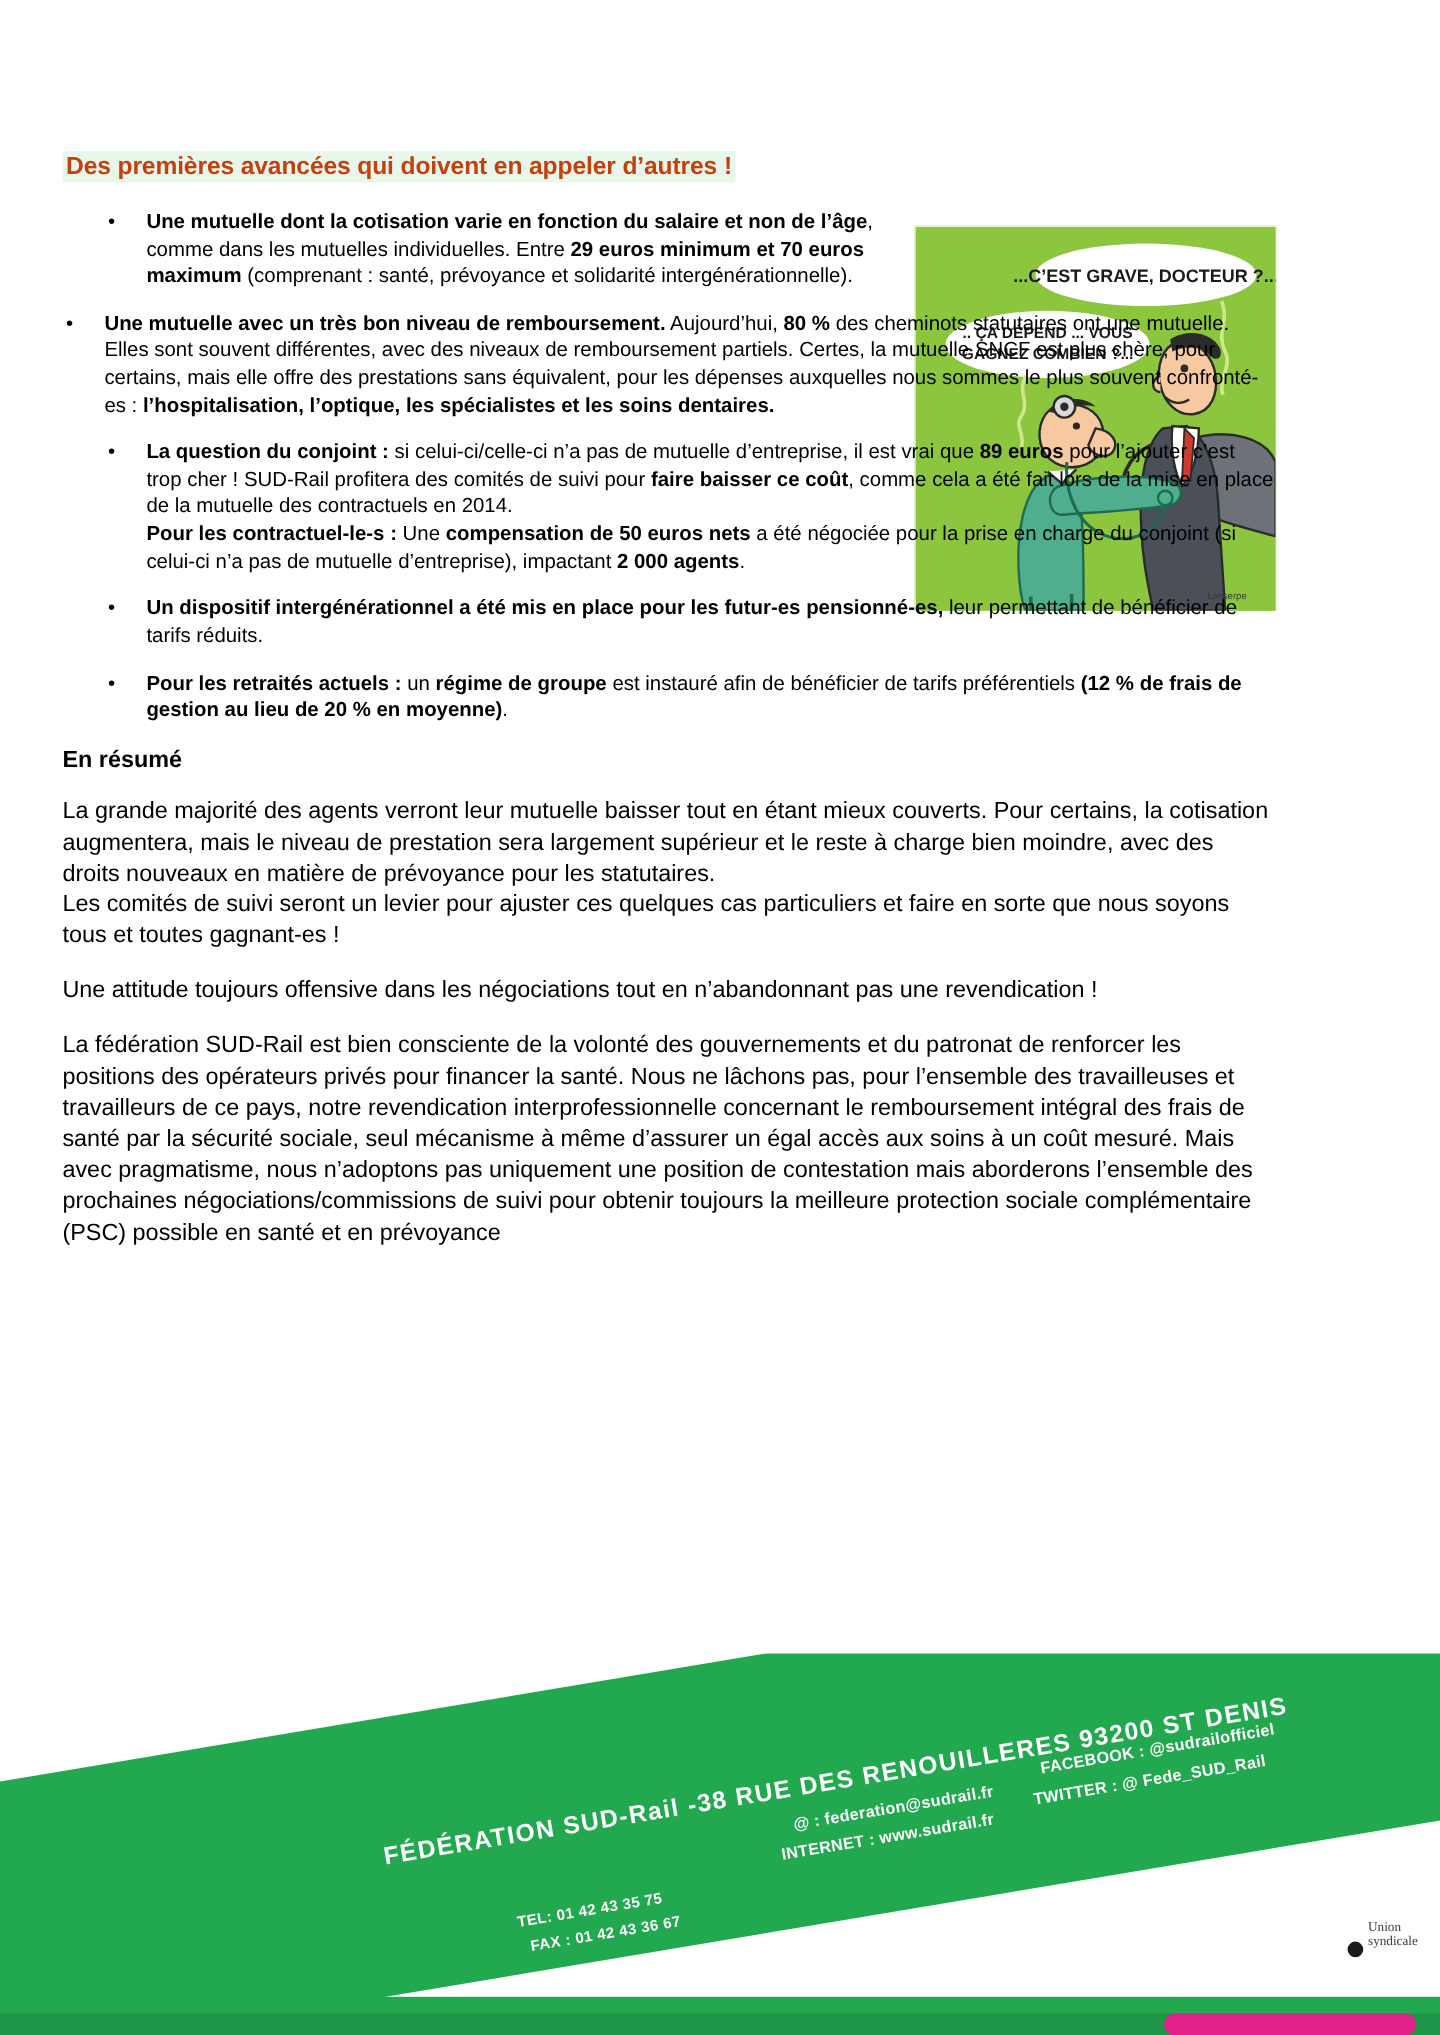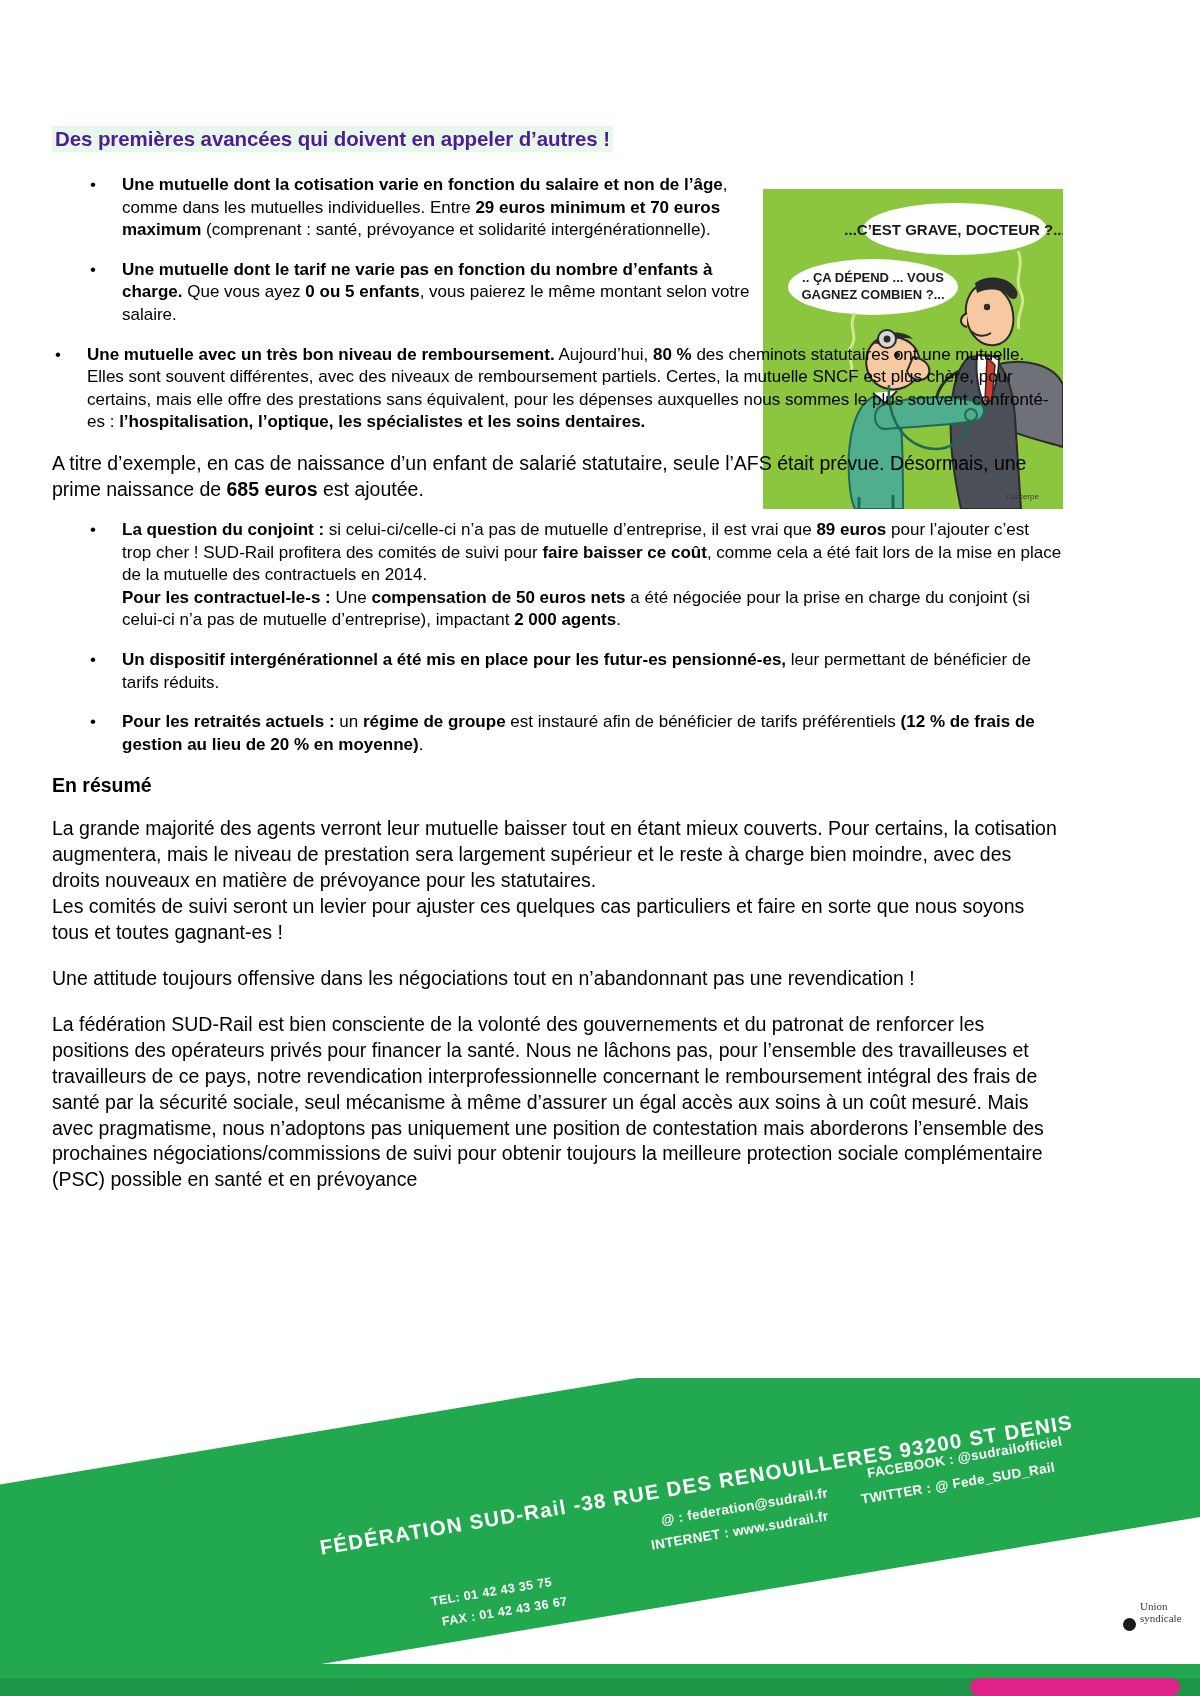--- a/index.html
+++ b/index.html
@@ -24,21 +24,21 @@
   #content {
     position: absolute;
     left: 52px;
     top: 126px;
     width: 1010px;
   }
 
   .section-heading {
     font-size: 20.5px;
     font-weight: bold;
-    color: #4c1d95;
+    color: #c2410c;
     background: #e8f7ec;
     display: inline-block;
     padding: 1px 3px;
     letter-spacing: -0.1px;
     margin-bottom: 22px;
   }
 
   
   ul.bullets {
     list-style: none;
@@ -317,30 +317,26 @@
   <div id="content">
 
     <div class="section-heading">Des premières avancées qui doivent en appeler d’autres !</div>
 
     <ul class="bullets">
 
       <li class="bullet ind-deep narrow">
         <b>Une mutuelle dont la cotisation varie en fonction du salaire et non de l’âge</b><span>, comme dans les mutuelles individuelles. Entre </span><b>29 euros minimum et 70 euros maximum</b><span> (comprenant : santé, prévoyance et solidarité intergénérationnelle).</span>
       </li>
 
-      <li class="bullet ind-deep narrow2">
-        <b>Une mutuelle dont le tarif ne varie pas en fonction du nombre d’enfants à charge.</b><span> Que vous ayez </span><b>0 ou 5 enfants</b><span>, vous paierez le même montant selon votre salaire.</span>
-      </li>
 
       <li class="bullet ind-shallow">
         <b>Une mutuelle avec un très bon niveau de remboursement.</b><span> Aujourd’hui, </span><b>80 %</b><span> des cheminots statutaires ont une mutuelle. Elles sont souvent différentes, avec des niveaux de remboursement partiels. Certes, la mutuelle SNCF est plus chère, pour certains, mais elle offre des prestations sans équivalent, pour les dépenses auxquelles nous sommes le plus souvent confronté-es : </span><b>l’hospitalisation, l’optique, les spécialistes et les soins dentaires.</b>
       </li>
     </ul>
 
-    <p class="para"><span>A titre d’exemple, en cas de naissance d’un enfant de salarié statutaire, seule l’AFS était prévue. Désormais, une prime naissance de </span><b>685 euros</b><span> est ajoutée.</span></p>
 
     <ul class="bullets">
 
       <li class="bullet ind-q">
         <b>La question du conjoint :</b><span> si celui-ci/celle-ci n’a pas de mutuelle d’entreprise, il est vrai que </span><b>89 euros</b><span> pour l’ajouter c’est trop cher ! SUD-Rail profitera des comités de suivi pour </span><b>faire baisser ce coût</b><span>, comme cela a été fait lors de la mise en place de la mutuelle des contractuels en 2014.</span><br>
         <b>Pour les contractuel-le-s :</b><span> Une </span><b>compensation de 50 euros nets</b><span> a été négociée pour la prise en charge du conjoint (si celui-ci n’a pas de mutuelle d’entreprise), impactant </span><b>2 000 agents</b><span>.</span>
       </li>
 
       <li class="bullet ind-q">
         <b>Un dispositif intergénérationnel a été mis en place pour les futur-es pensionné-es,</b><span> leur permettant de bénéficier de tarifs réduits.</span>

